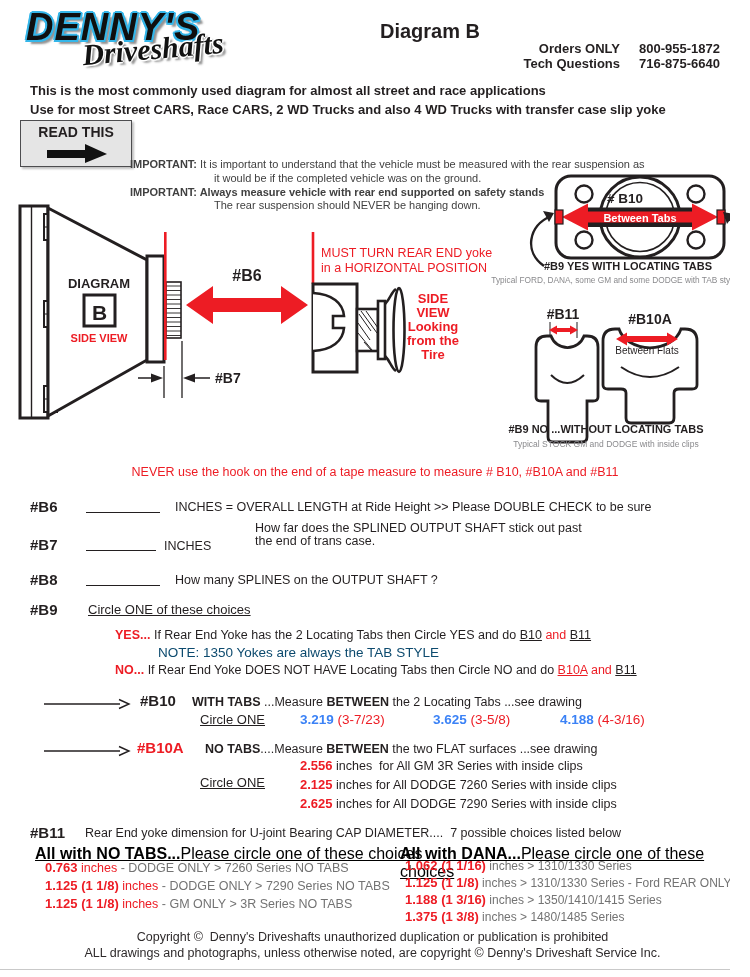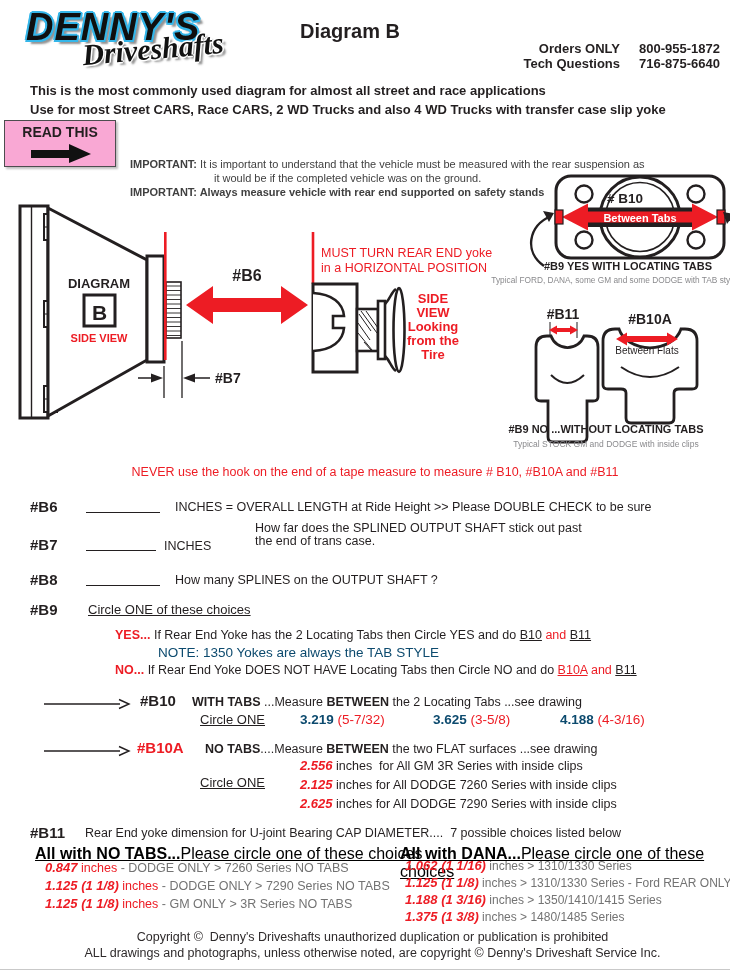--- a/index.html
+++ b/index.html
@@ -9,44 +9,44 @@
   .pre{white-space:pre-wrap;}
   
   .logo{position:absolute;left:26px;top:6px;width:245px;height:66px;}
   .logo-main{font-weight:bold;font-style:italic;font-size:38px;letter-spacing:1px;color:#0f0f0f;
     text-shadow:2px 0 #35b6e9,-2px 0 #35b6e9,0 2px #35b6e9,0 -2px #35b6e9,
       1.5px 1.5px #35b6e9,-1.5px -1.5px #35b6e9,1.5px -1.5px #35b6e9,-1.5px 1.5px #35b6e9,
       4px 4px 2px rgba(110,110,110,.75);}
   .logo-script{position:absolute;left:56px;top:26px;font-family:"Liberation Serif",serif;
     font-style:italic;font-weight:bold;font-size:30px;color:#121212;transform:rotate(-5deg);
     text-shadow:1.5px 0 #fff,-1.5px 0 #fff,0 1.5px #fff,0 -1.5px #fff,3px 3px 2px rgba(90,90,90,.65);}
-  .title{left:300px;top:20px;width:180px;text-align:left;font-size:20px;font-weight:bold;}
+  .title{left:300px;top:20px;width:180px;text-align:right;font-size:20px;font-weight:bold;}
   .contact{font-size:13px;font-weight:bold;margin-top:20px;}
   .c-lab{left:460px;width:160px;text-align:right;}
   .c-num{left:639px;width:105px;text-align:left;}
   .intro{left:30px;font-size:13px;font-weight:bold;}
   
-  .read-box{left:4px;top:120px;width:110px;height:45px;border:1.5px solid #4d4d4f;
-    box-shadow:2px 2px 2px rgba(0,0,0,.25);background:#f9a8d4;}
+  .read-box{left:20px;top:120px;width:110px;height:45px;border:1.5px solid #4d4d4f;
+    box-shadow:2px 2px 2px rgba(0,0,0,.25);background:#e5e5e5;}
   .read-label{margin-top:3px;text-align:center;font-size:14px;font-weight:bold;}
   .read-arrow{position:absolute;left:24px;top:22px;}
   
   .imp{font-size:11px;color:#404040;white-space:pre;margin-top:36px;}
   .b{font-weight:bold;}
   .never{left:0;top:465px;width:750px;text-align:center;font-size:12.5px;font-weight:500;color:#ed1c24;}
   
   .flabel{font-size:15px;font-weight:bold;}
   .ftext{font-size:12.5px;}
   .blank{border-bottom:1.5px solid #231f20;height:16px;}
   .u{text-decoration:underline;}
   .red{color:#ed1c24;}
   .dkgray{color:#737373;}
   .note{font-size:13.5px;color:#0c4a6e;}
-  .choice-val{font-weight:bold;color:#ed1c24;font-size:13px;font-style:italic;}
-  .choice-val-lg{font-weight:bold;color:#0c4a6e;font-size:13.5px;}
+  .choice-val{font-weight:bold;color:#ed1c24;font-size:13px;}
+  .choice-val-lg{font-weight:bold;color:#3b82f6;font-size:13.5px;}
   .choice-frac{color:#ed1c24;font-size:13.5px;}
   .hdr-red{font-size:16px;color:#000000;text-decoration:underline;}
   .item{font-size:12.5px;white-space:pre;}
   .item-sm{font-size:12px;white-space:pre;}
   .footer{left:0;width:745px;text-align:center;font-size:12.5px;color:#2e2a2b;white-space:pre;}
   .hairline{left:0;top:969px;width:750px;height:1px;background:#c9c9c9;}
   svg{font-family:"Liberation Sans",sans-serif;}
 </style>
 </head>
 <body>
@@ -70,20 +70,21 @@
       <div class="read-label">READ THIS</div>
       <span class="read-arrow"><svg width="64" height="21" viewBox="0 0 64 21">
           <rect x="2" y="7" width="38" height="8" fill="#111"></rect>
           <polygon points="40,1 62,11 40,20" fill="#111"></polygon>
         </svg></span>
     </div>
 
   <div class="abs imp" style="left:130px;top:122px;"><span class="b">IMPORTANT:</span><span> It is important to understand that the vehicle must be measured with the rear suspension as</span></div>
   <div class="abs imp" style="left:214px;top:136px;">it would be if the completed vehicle was on the ground.</div>
   <div class="abs imp b" style="left:130px;top:150px;"><span>IMPORTANT:</span><span> Always measure vehicle with rear end supported on safety stands</span></div>
+  <div class="abs imp" style="left:214px;top:163px;">The rear suspension should NEVER be hanging down.</div>
 
   <svg class="abs" style="left:0;top:170px;" width="750" height="300" viewBox="0 0 750 300">
 
     <g fill="#fff" stroke="#231f20">
       <rect x="20" y="36" width="28" height="212" stroke-width="3"></rect>
       <line x1="31.5" y1="37" x2="31.5" y2="247" stroke-width="1.4"></line>
       <rect x="44" y="44" width="13" height="26" stroke-width="2"></rect>
       <rect x="44" y="131" width="13" height="26" stroke-width="2"></rect>
       <rect x="44" y="216" width="13" height="26" stroke-width="2"></rect>
       <path d="M44 57H57 M44 144H57 M44 229H57" stroke-width="1.2" fill="none"></path>
@@ -201,40 +202,40 @@
   <div class="abs note" style="left:158px;top:645px;">NOTE: 1350 Yokes are always the TAB STYLE</div>
   <div class="abs ftext pre" style="left:115px;top:663px;"><span class="b red">NO...</span><span> If Rear End Yoke DOES NOT HAVE Locating Tabs then Circle NO and do </span><span class="u red">B10A</span><span class="red"> and </span><span class="u">B11</span></div>
 
   <span class="abs" style="left:43px;top:696px;"><svg width="88" height="12" viewBox="0 0 88 12">
         <line x1="1" y1="6" x2="77" y2="6" stroke="#231f20" stroke-width="1.4"></line>
         <path d="M76,1.5 L86,6 L76,10.5" fill="none" stroke="#231f20" stroke-width="1.4"></path>
       </svg></span>
   <div class="abs flabel" style="left:140px;top:692px;">#B10</div>
   <div class="abs ftext pre" style="left:192px;top:695px;"><span class="b">WITH TABS</span><span> ...Measure </span><span class="b">BETWEEN</span><span> the 2 Locating Tabs ...see drawing</span></div>
   <div class="abs u" style="left:200px;top:712px;font-size:13px;">Circle ONE</div>
-  <div class="abs pre" style="left:300px;top:710px;"><span class="choice-val-lg">3.219</span><span class="choice-frac"> (5-7/32)</span></div>
+  <div class="abs pre" style="left:300px;top:710px;"><span class="choice-val-lg">3.219</span><span class="choice-frac"> (3-7/23)</span></div>
   <div class="abs pre" style="left:433px;top:710px;"><span class="choice-val-lg">3.625</span><span class="choice-frac"> (3-5/8)</span></div>
   <div class="abs pre" style="left:560px;top:710px;"><span class="choice-val-lg">4.188</span><span class="choice-frac"> (4-3/16)</span></div>
 
   <span class="abs" style="left:43px;top:743px;"><svg width="88" height="12" viewBox="0 0 88 12">
         <line x1="1" y1="6" x2="77" y2="6" stroke="#231f20" stroke-width="1.4"></line>
         <path d="M76,1.5 L86,6 L76,10.5" fill="none" stroke="#231f20" stroke-width="1.4"></path>
       </svg></span>
   <div class="abs flabel red" style="left:137px;top:739px;">#B10A</div>
   <div class="abs ftext pre" style="left:205px;top:742px;"><span class="b">NO TABS</span><span>....Measure </span><span class="b">BETWEEN</span><span> the two FLAT surfaces ...see drawing</span></div>
   <div class="abs item" style="left:300px;top:758px;"><span class="choice-val">2.556</span><span> inches  for All GM 3R Series with inside clips</span></div>
   <div class="abs u" style="left:200px;top:775px;font-size:13px;">Circle ONE</div>
   <div class="abs item" style="left:300px;top:777px;"><span class="choice-val">2.125</span><span> inches for All DODGE 7260 Series with inside clips</span></div>
   <div class="abs item" style="left:300px;top:796px;"><span class="choice-val">2.625</span><span> inches for All DODGE 7290 Series with inside clips</span></div>
 
   <div class="abs flabel" style="left:30px;top:824px;">#B11</div>
   <div class="abs ftext" style="left:85px;top:826px;white-space:pre;">Rear End yoke dimension for U-joint Bearing CAP DIAMETER....  7 possible choices listed below</div>
   <div class="abs hdr-red" style="left:35px;top:845px;"><span class="b">All with NO TABS...</span><span>Please circle one of these choices</span></div>
   <div class="abs hdr-red" style="left:400px;top:845px;"><span class="b">All with DANA...</span><span>Please circle one of these choices</span></div>
-  <div class="abs item" style="left:45px;top:860px;"><span class="choice-val">0.847</span><span class="red"> inches</span><span class="dkgray"> - DODGE ONLY &gt; 7260 Series NO TABS</span></div>
+  <div class="abs item" style="left:45px;top:860px;"><span class="choice-val">0.763</span><span class="red"> inches</span><span class="dkgray"> - DODGE ONLY &gt; 7260 Series NO TABS</span></div>
   <div class="abs item" style="left:45px;top:878px;"><span class="choice-val">1.125 (1 1/8)</span><span class="red"> inches</span><span class="dkgray"> - DODGE ONLY &gt; 7290 Series NO TABS</span></div>
   <div class="abs item" style="left:45px;top:896px;"><span class="choice-val">1.125 (1 1/8)</span><span class="red"> inches</span><span class="dkgray"> - GM ONLY &gt; 3R Series NO TABS</span></div>
   <div class="abs item-sm" style="left:405px;top:858px;"><span class="choice-val">1.062 (1 1/16)</span><span class="dkgray"> inches &gt; 1310/1330 Series</span></div>
   <div class="abs item-sm" style="left:405px;top:875px;"><span class="choice-val">1.125 (1 1/8)</span><span class="dkgray"> inches &gt; 1310/1330 Series - Ford REAR ONLY</span></div>
   <div class="abs item-sm" style="left:405px;top:892px;"><span class="choice-val">1.188 (1 3/16)</span><span class="dkgray"> inches &gt; 1350/1410/1415 Series</span></div>
   <div class="abs item-sm" style="left:405px;top:909px;"><span class="choice-val">1.375 (1 3/8)</span><span class="dkgray"> inches &gt; 1480/1485 Series</span></div>
 
   <div class="abs footer" style="top:930px;">Copyright ©  Denny's Driveshafts unauthorized duplication or publication is prohibited</div>
   <div class="abs footer" style="top:946px;">ALL drawings and photographs, unless otherwise noted, are copyright © Denny's Driveshaft Service Inc.</div>
   <div class="abs hairline"></div>

